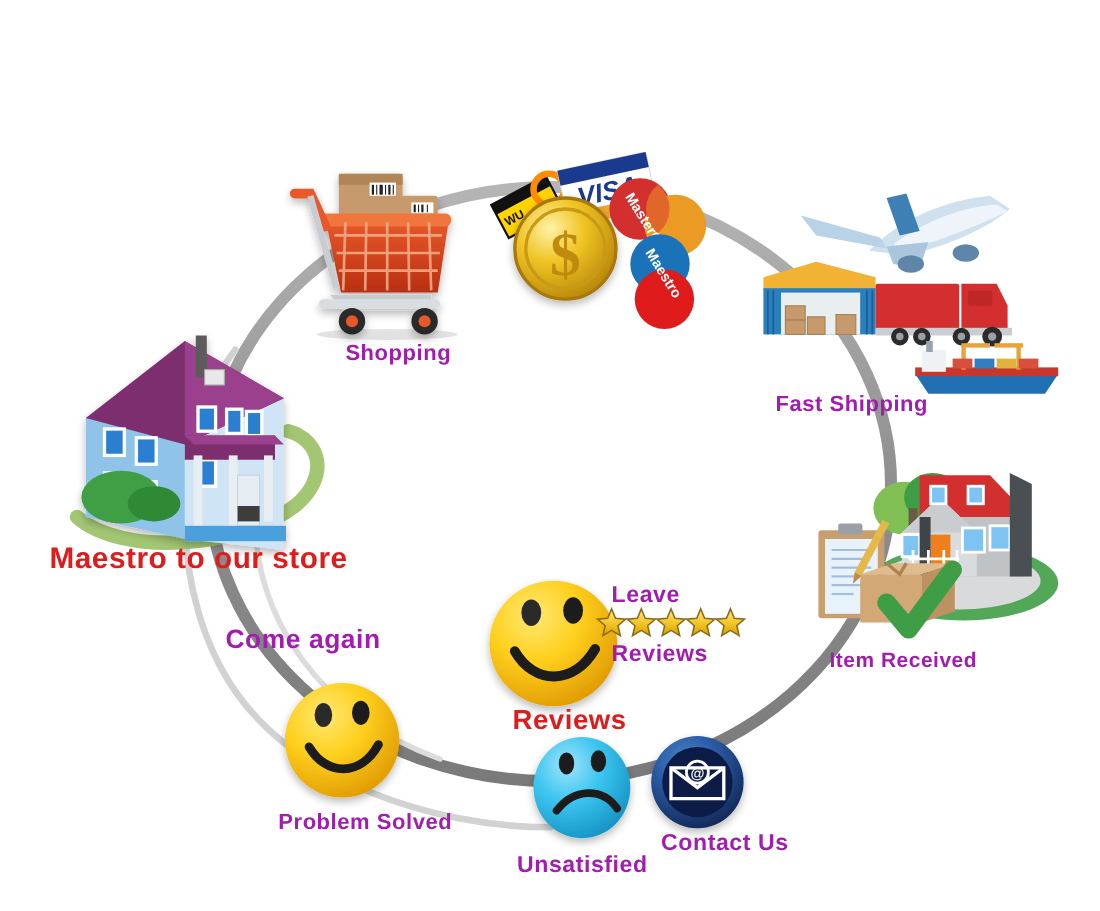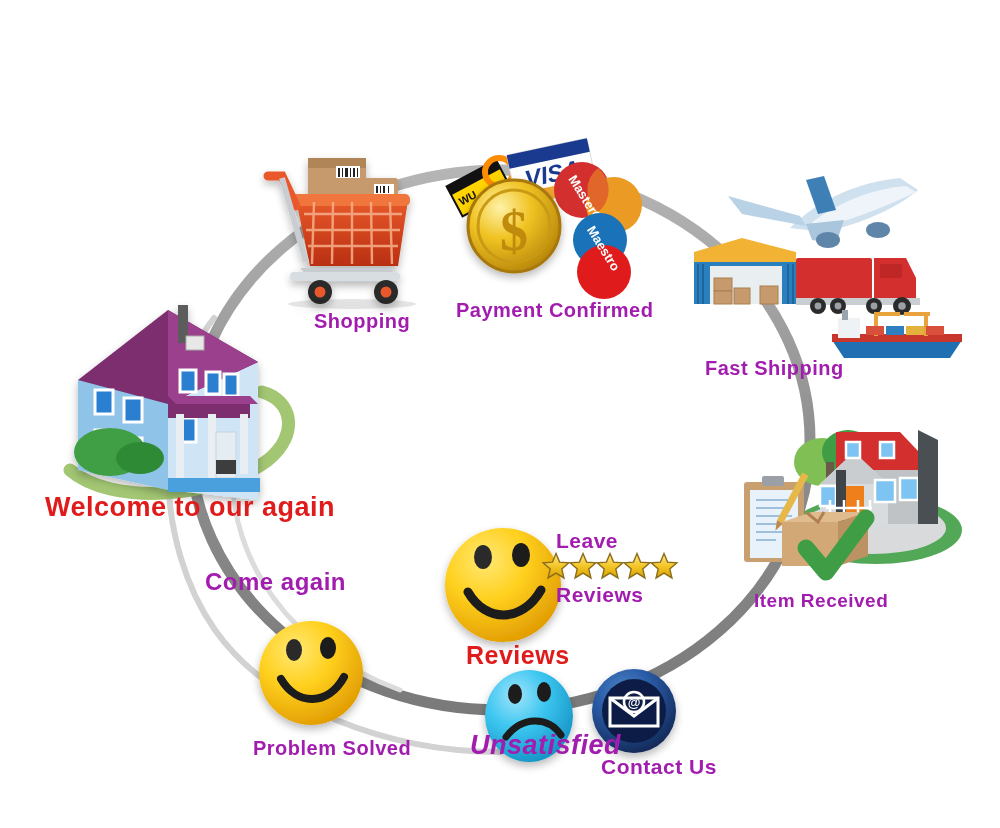--- a/index.html
+++ b/index.html
@@ -342,25 +342,24 @@
     <g filter="url(#softShadow)">
       <circle cx="634" cy="711" r="42" fill="url(#gBlueBtn)"></circle>
       <circle cx="634" cy="711" r="32" fill="#0f1f47"></circle>
       <path d="M610 698 L658 698 L658 726 L610 726 Z" fill="none" stroke="#fff" stroke-width="3"></path>
       <path d="M610 698 L634 716 L658 698" fill="none" stroke="#fff" stroke-width="3"></path>
       <circle cx="634" cy="702" r="10" fill="none" stroke="#fff" stroke-width="2.5"></circle>
       <text x="634" y="707" text-anchor="middle" font-family="Liberation Sans,sans-serif" font-size="13" font-weight="bold" fill="#fff">@</text>
     </g>
   </svg>
 
-  <div class="lbl red" style="left:45px;  top:492px; font-size:27px;">Welcome  to  our  again</div>
+  <div class="lbl red" style="left:45px;  top:492px; font-size:27px;">Maestro  to  our  store</div>
   <div class="lbl" style="left:314px; top:310px; font-size:20px;">Shopping</div>
-  <div class="lbl" style="left:456px; top:299px; font-size:20px;">Payment  Confirmed</div>
   <div class="lbl" style="left:705px; top:357px; font-size:20px;">Fast  Shipping</div>
   <div class="lbl" style="left:754px; top:567px; font-size:19px;margin-top:23px;">Item  Received</div>
   <div class="lbl" style="left:556px; top:529px; font-size:21px;">Leave</div>
   <div class="lbl" style="left:556px; top:583px; font-size:21px;">Reviews</div>
   <div class="lbl red" style="left:466px; top:641px; font-size:25px;">Reviews</div>
-  <div class="lbl" style="left:470px; top:730px; font-size:27px;font-style:italic;">Unsatisfied</div>
+  <div class="lbl" style="left:470px; top:775px; font-size:21px;">Unsatisfied</div>
   <div class="lbl" style="left:585px; top:755px; font-size:21px;padding-left:16px;">Contact  Us</div>
   <div class="lbl" style="left:253px; top:737px; font-size:20px;">Problem Solved</div>
   <div class="lbl" style="left:205px; top:568px; font-size:24px;">Come  again</div>
 </div>
 
 </body></html>

